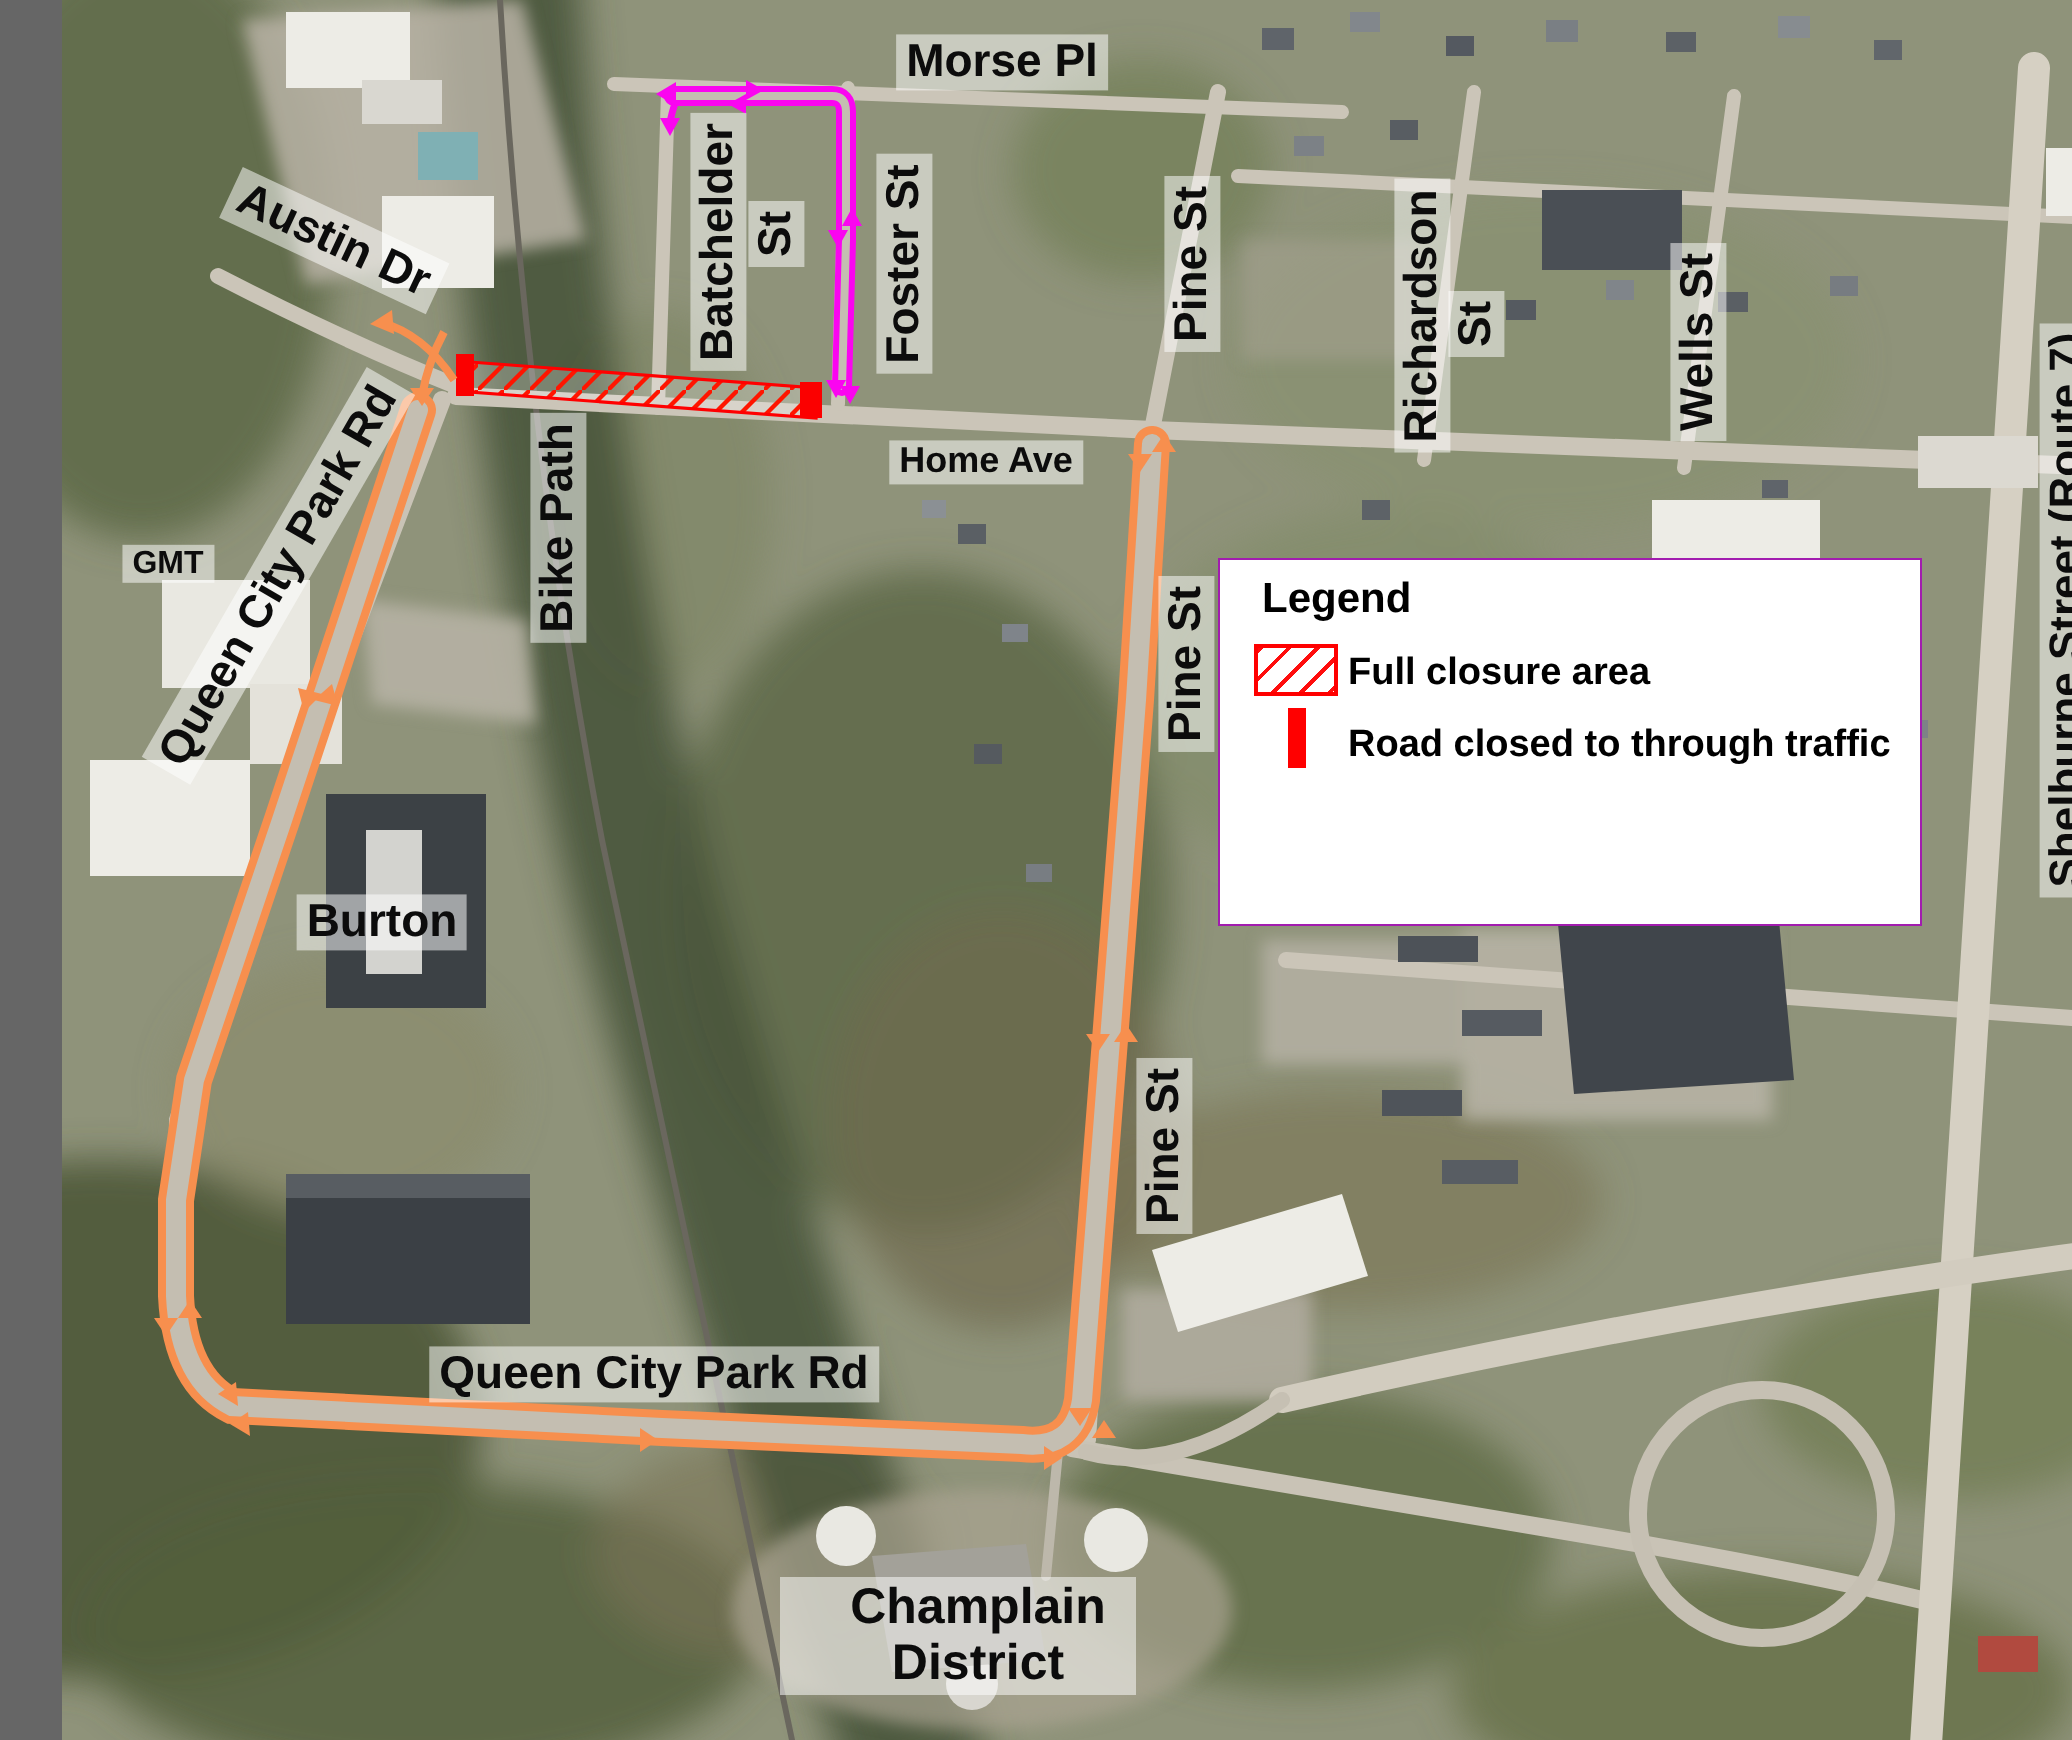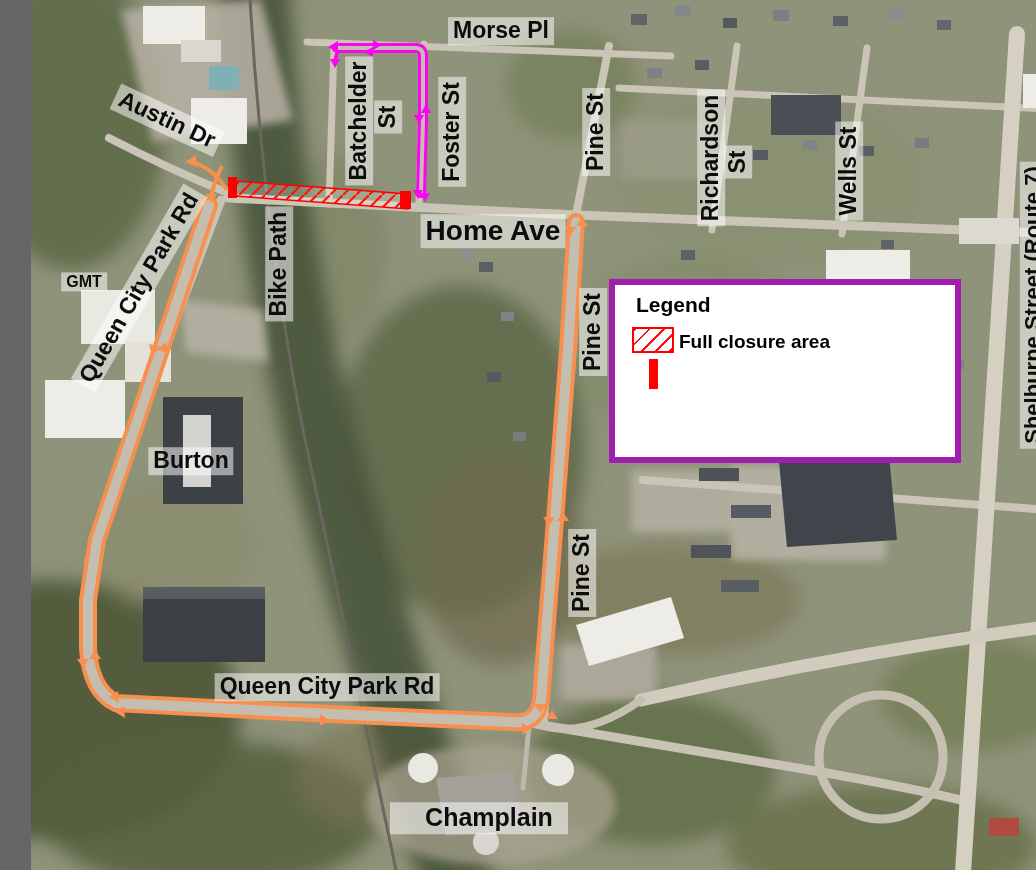--- a/index.html
+++ b/index.html
@@ -5,26 +5,26 @@
   html,body{margin:0;padding:0;background:#666;}
   .stage{position:relative;width:1036px;height:870px;overflow:hidden;background:#8f937a;
          font-family:"Liberation Sans",sans-serif;margin-left:31px;}
   .stage svg{position:absolute;left:0;top:0;}
   .lbl{position:absolute;font-weight:bold;font-size:23px;color:#0c0c0c;
        background:rgba(255,255,255,.52);padding:0 5px;white-space:nowrap;line-height:1.2;
        transform:translate(-50%,-50%);}
   .v{transform:translate(-50%,-50%) rotate(-90deg);}
   .r25{transform:translate(-50%,-50%) rotate(25deg);}
   .r60n{transform:translate(-50%,-50%) rotate(-60deg);}
-  .big{font-size:28px;}
+  .big{font-size:18px;}
   .multi{text-align:center;white-space:normal;width:150px;padding:2px 4px;font-size:25px;line-height:1.1;}
   .multi span{display:block;}
   
   .legend{position:absolute;left:578px;top:279px;width:352px;height:184px;background:#fff;
-          border:6px solid #a21caf;box-sizing:border-box;}
+          border:1px solid #a21caf;box-sizing:border-box;}
   .legend-title{font-weight:bold;font-size:21px;color:#000;margin:8px 0 4px 21px;}
   .legend-row{display:flex;align-items:flex-end;margin:6px 0 0 12px;height:30px;}
   .legend-row .sym{width:52px;display:flex;justify-content:center;align-items:center;flex:none;}
   .legend-row .ltext{font-weight:bold;font-size:19px;color:#000;white-space:nowrap;}
   .hatch-swatch{width:42px;height:26px;border:2px solid #ff0000;box-sizing:border-box;
     background:repeating-linear-gradient(135deg, rgba(255,0,0,.95) 0 2px, transparent 2px 10px);}
   .closed-bar{width:9px;height:30px;background:#ff0000;display:block;}
 </style>
 </head>
 <body>
@@ -212,30 +212,32 @@
 <div class="lbl v" style="left:562px;top:332px;">Pine St</div>
 <div class="lbl v" style="left:680px;top:158px;">Richardson</div>
 <div class="lbl v" style="left:707px;top:162px;">St</div>
 <div class="lbl v" style="left:818px;top:171px;">Wells St</div>
 <div class="lbl v" style="left:1002px;top:305px;font-size:22px;">Shelburne Street (Route 7)</div>
 <div class="lbl" style="left:160px;top:461px;text-align:center;">Burton</div>
 <div class="lbl" style="left:296px;top:687px;">Queen City Park Rd</div>
 <div class="lbl v" style="left:551px;top:573px;">Pine St</div>
 <div class="lbl multi" style="left:448px;top:818px;padding-left:24px;">
   <span>Champlain</span>
+  <span>District</span>
 </div>
 
 <div class="legend">
   <div class="legend-title">Legend</div>
   <div class="legend-row">
     <span class="sym">
           <span class="hatch-swatch"></span>
         </span>
     <span class="ltext">Full closure area</span>
   </div>
   <div class="legend-row">
     <span class="sym">
           <span class="closed-bar"></span>
         </span>
+    <span class="ltext">Road closed to through traffic</span>
   </div>
 </div>
 
 </div>
 
 </body></html>

